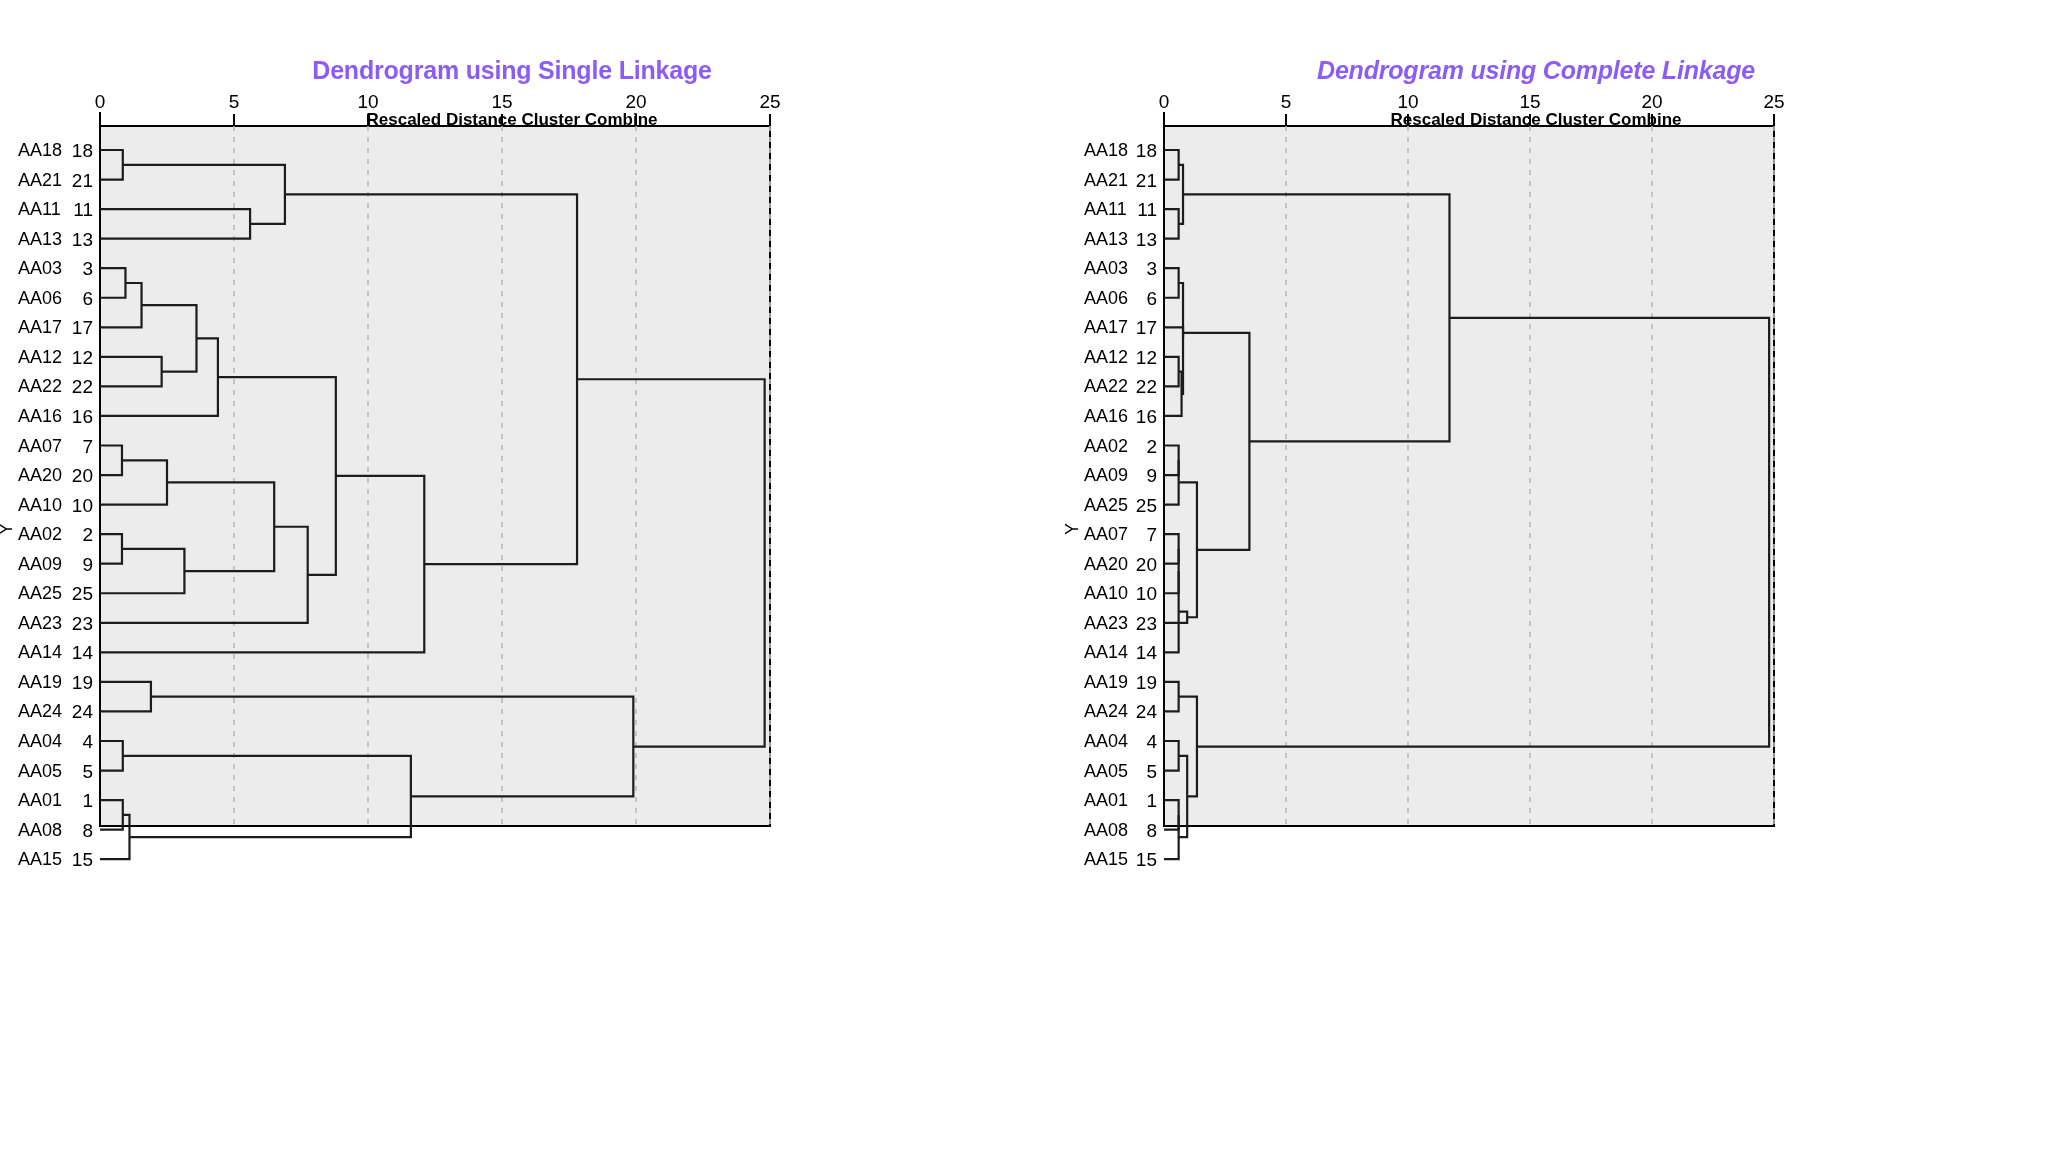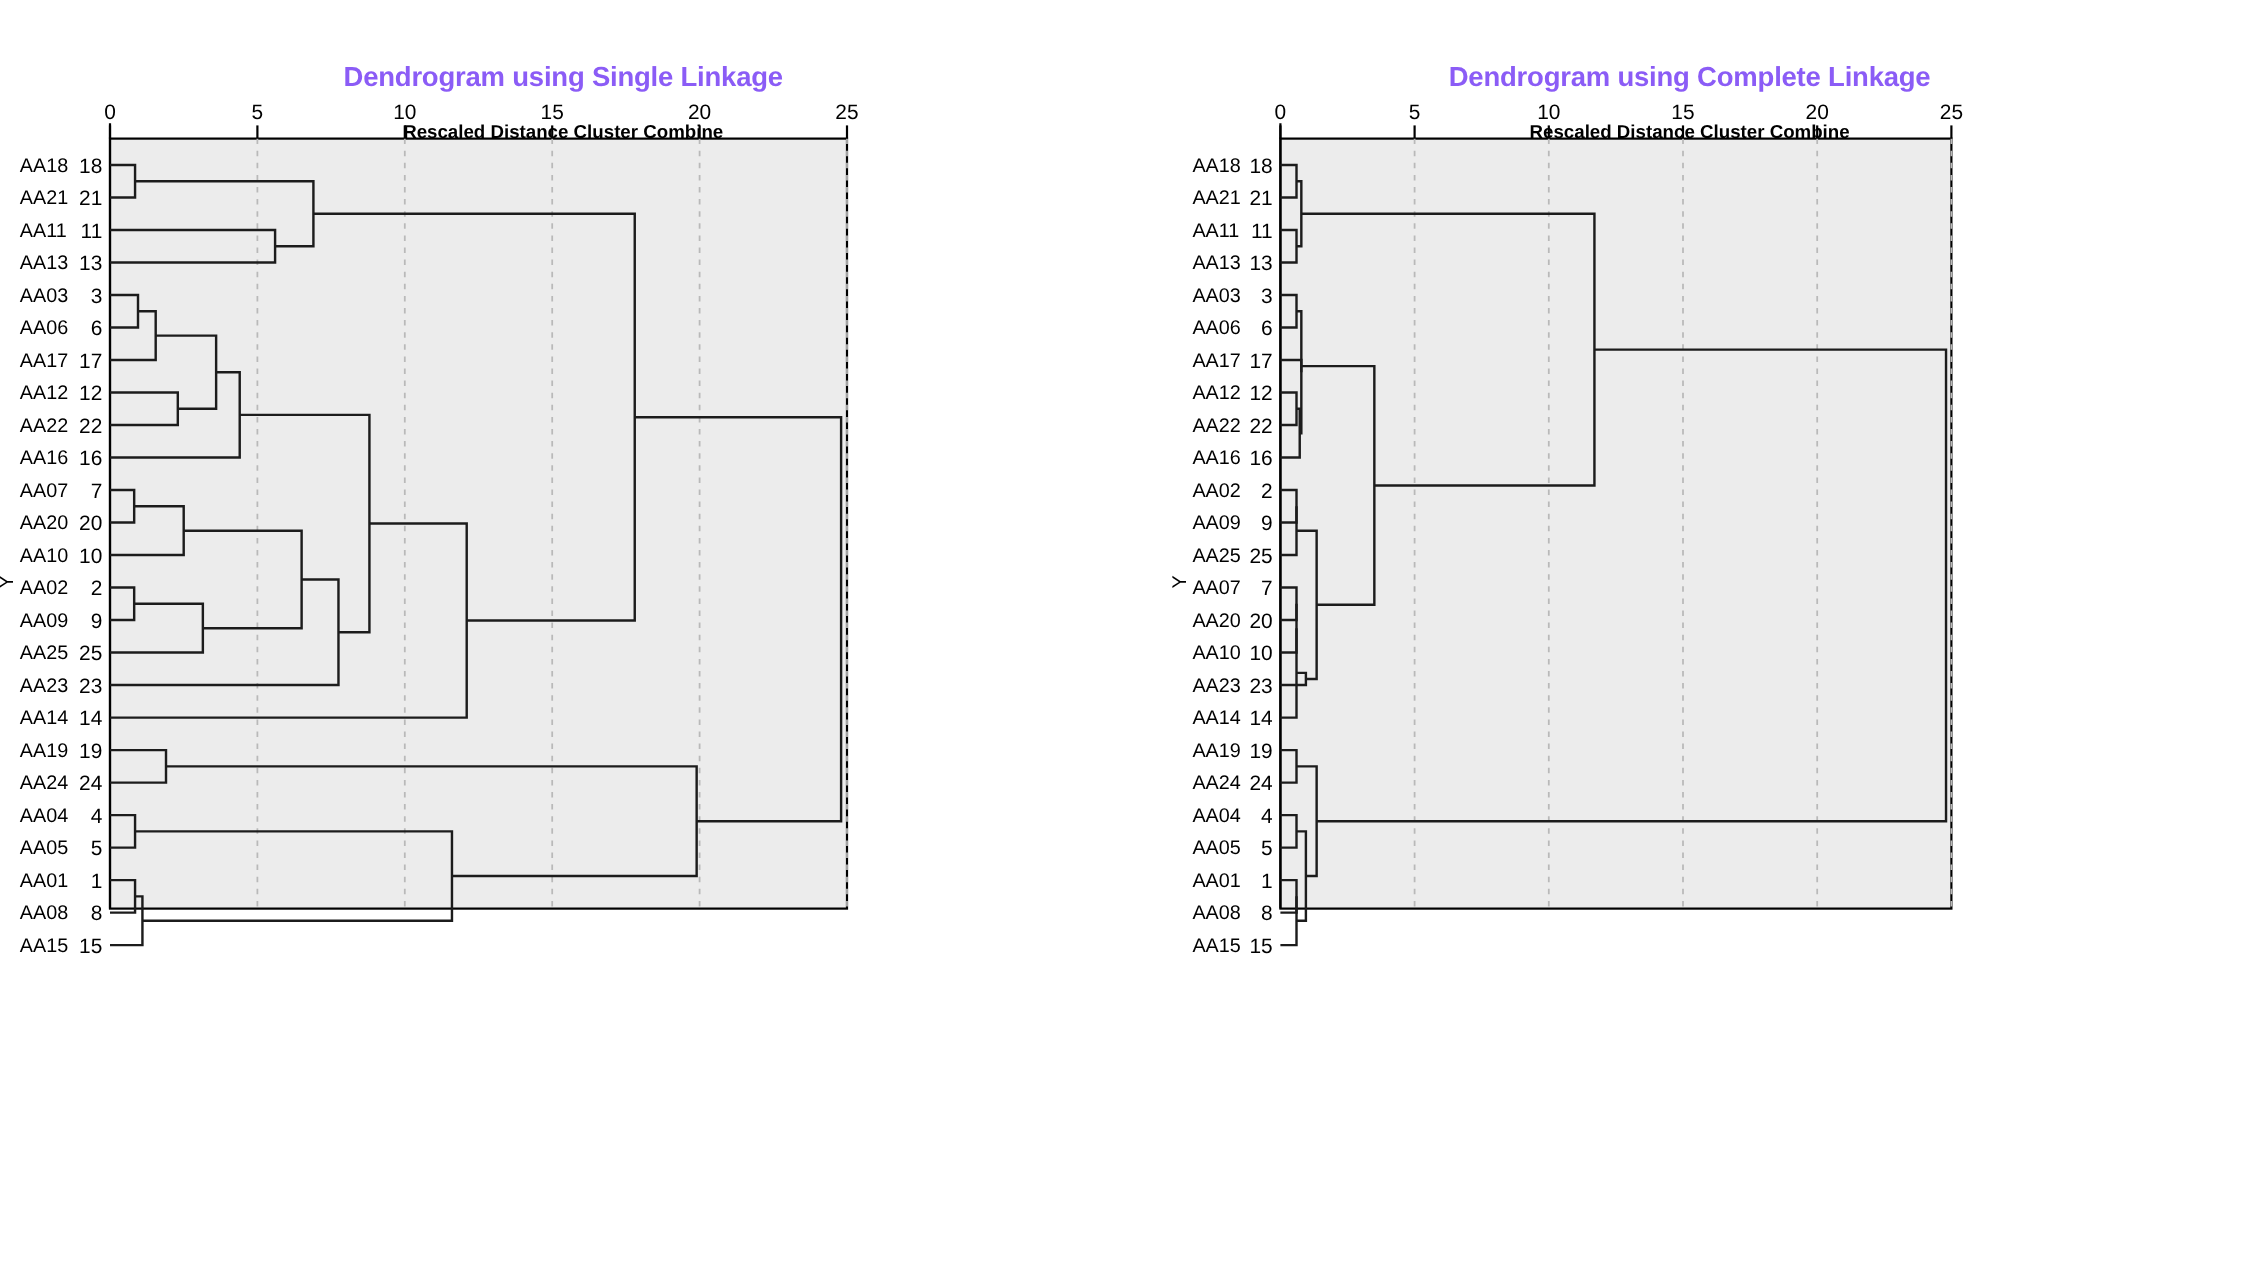--- a/index.html
+++ b/index.html
@@ -174,21 +174,21 @@
         <path d="M 307.7 574.78125 L 335.84000000000003 574.78125 L 335.84000000000003 377.165625 L 217.92000000000002 377.165625" class="link-line"></path>
         <path d="M 122.78 755.7750000000001 L 410.88 755.7750000000001 L 410.88 837.0375 L 129.48000000000002 837.0375" class="link-line"></path>
         <path d="M 335.84000000000003 475.9734375 L 424.28 475.9734375 L 424.28 652.35 L 100 652.35" class="link-line"></path>
         <path d="M 284.92 194.325 L 577.0400000000001 194.325 L 577.0400000000001 564.16171875 L 424.28 564.16171875" class="link-line"></path>
         <path d="M 150.92000000000002 696.675 L 633.3199999999999 696.675 L 633.3199999999999 796.40625 L 410.88 796.40625" class="link-line"></path>
         <path d="M 577.0400000000001 379.24335937499995 L 764.64 379.24335937499995 L 764.64 746.540625 L 633.3199999999999 746.540625" class="link-line"></path>
       </svg>
   </div>
 
   <div class="panel" id="panel-right" style="left: 0px; width: 2048px;">
-    <div class="panel-title" style="left: 1024px; width: 1024px;">Dendrogram using Complete Linkage</div>
+    <div class="panel-title" style="left: 1024px; width: 1024px; font-style: italic;">Dendrogram using Complete Linkage</div>
     <div class="panel-subtitle" style="left: 1024px; width: 1024px;">Rescaled Distance Cluster Combine</div>
     <div class="axis-label-y" id="ylabel-right" style="left: 1062px; top: 535.375px;">Y</div>
     <svg class="dendro" id="svg-right" width="2048" height="1152">
         <rect x="1164" y="126" width="610" height="700" class="plot-bg"></rect>
         <line x1="1164" y1="114" x2="1164" y2="126" class="tick-mark"></line>
         <text x="1164" y="108" class="tick-text">0</text>
         <line x1="1286" y1="126" x2="1286" y2="826" class="grid-line"></line>
         <line x1="1286" y1="114" x2="1286" y2="126" class="tick-mark"></line>
         <text x="1286" y="108" class="tick-text">5</text>
         <line x1="1408" y1="126" x2="1408" y2="826" class="grid-line"></line>

